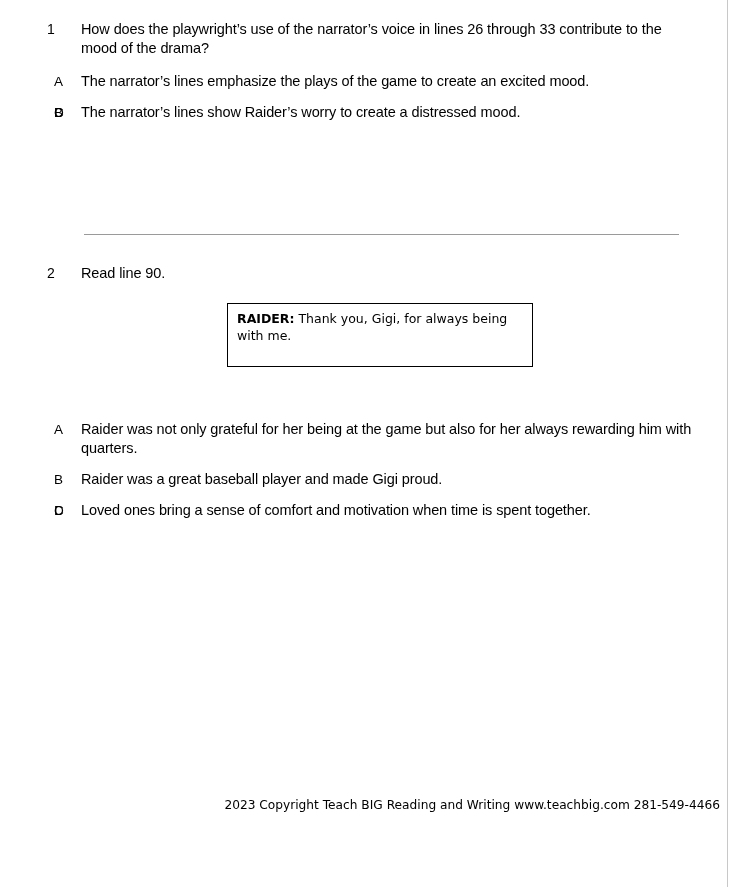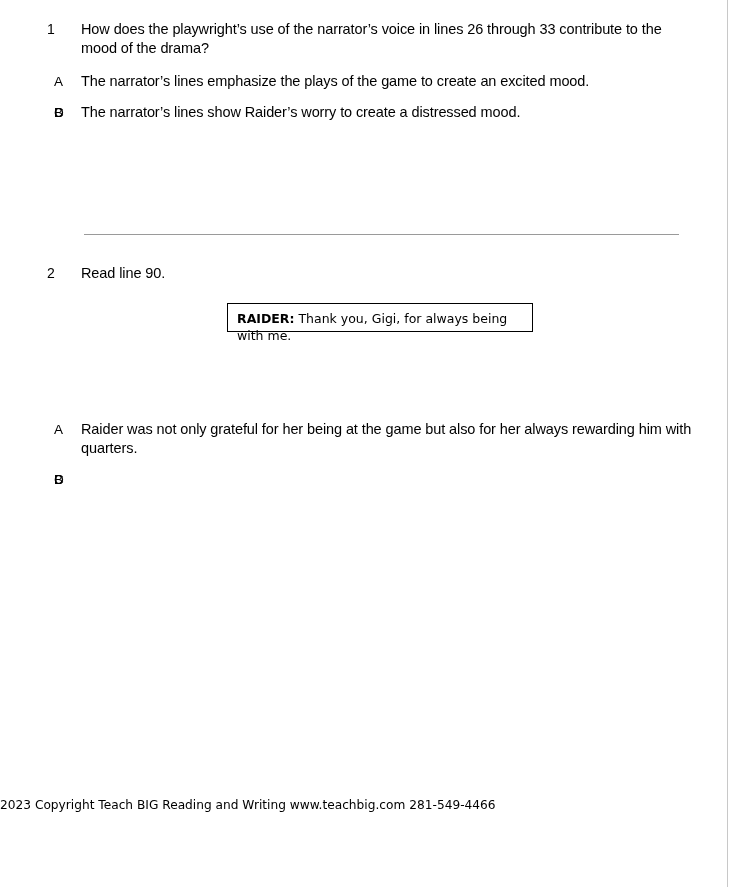--- a/index.html
+++ b/index.html
@@ -95,21 +95,21 @@
     height: 1px;
     background: #9a9a9a;
   }
 
   
   .quote-box {
     position: absolute;
     left: 227px;
     top: 303px;
     width: 306px;
-    height: 29px;
+    height: 64px;
     box-sizing: border-box;
     border: 1px solid #000000;
     padding: 6px 8px 6px 9px;
     font-family: "DejaVu Sans", sans-serif;
     font-size: 12.5px;
     line-height: 17px;
   }
   .quote-speaker {
     font-weight: bold;
   }
@@ -123,21 +123,21 @@
     font-size: 12.8px;
     line-height: 18px;
   }
 
   
   .footer {
     position: absolute;
     left: 0;
     top: 797px;
     width: 720px;
-    text-align: left;
+    text-align: right;
     font-family: "DejaVu Sans", sans-serif;
     font-size: 12.2px;
     line-height: 17px;
   }
 </style>
 </head>
 <body>
 
 <div class="sheet">
 
@@ -179,26 +179,28 @@
 
 
   <div class="question" style="top: 420px;">
     <div class="choices" style="margin-top:0;">
       <div class="choice">
         <span class="choice-letter">A</span>
         <span class="choice-text">Raider was not only grateful for her being at the game but also for her always rewarding him with quarters.</span>
       </div>
       <div class="choice">
         <span class="choice-letter">B</span>
+        <span class="choice-text">Raider was a great baseball player and made Gigi proud.</span>
       </div>
       <div class="choice">
         <span class="choice-letter">C</span>
       </div>
       <div class="choice">
         <span class="choice-letter">D</span>
+        <span class="choice-text">Loved ones bring a sense of comfort and motivation when time is spent together.</span>
       </div>
     </div>
   </div>
 
   <div class="footer">2023 Copyright Teach BIG Reading and Writing www.teachbig.com 281-549-4466</div>
 
 </div>
 
 <div class="page-edge-rule"></div>
 

